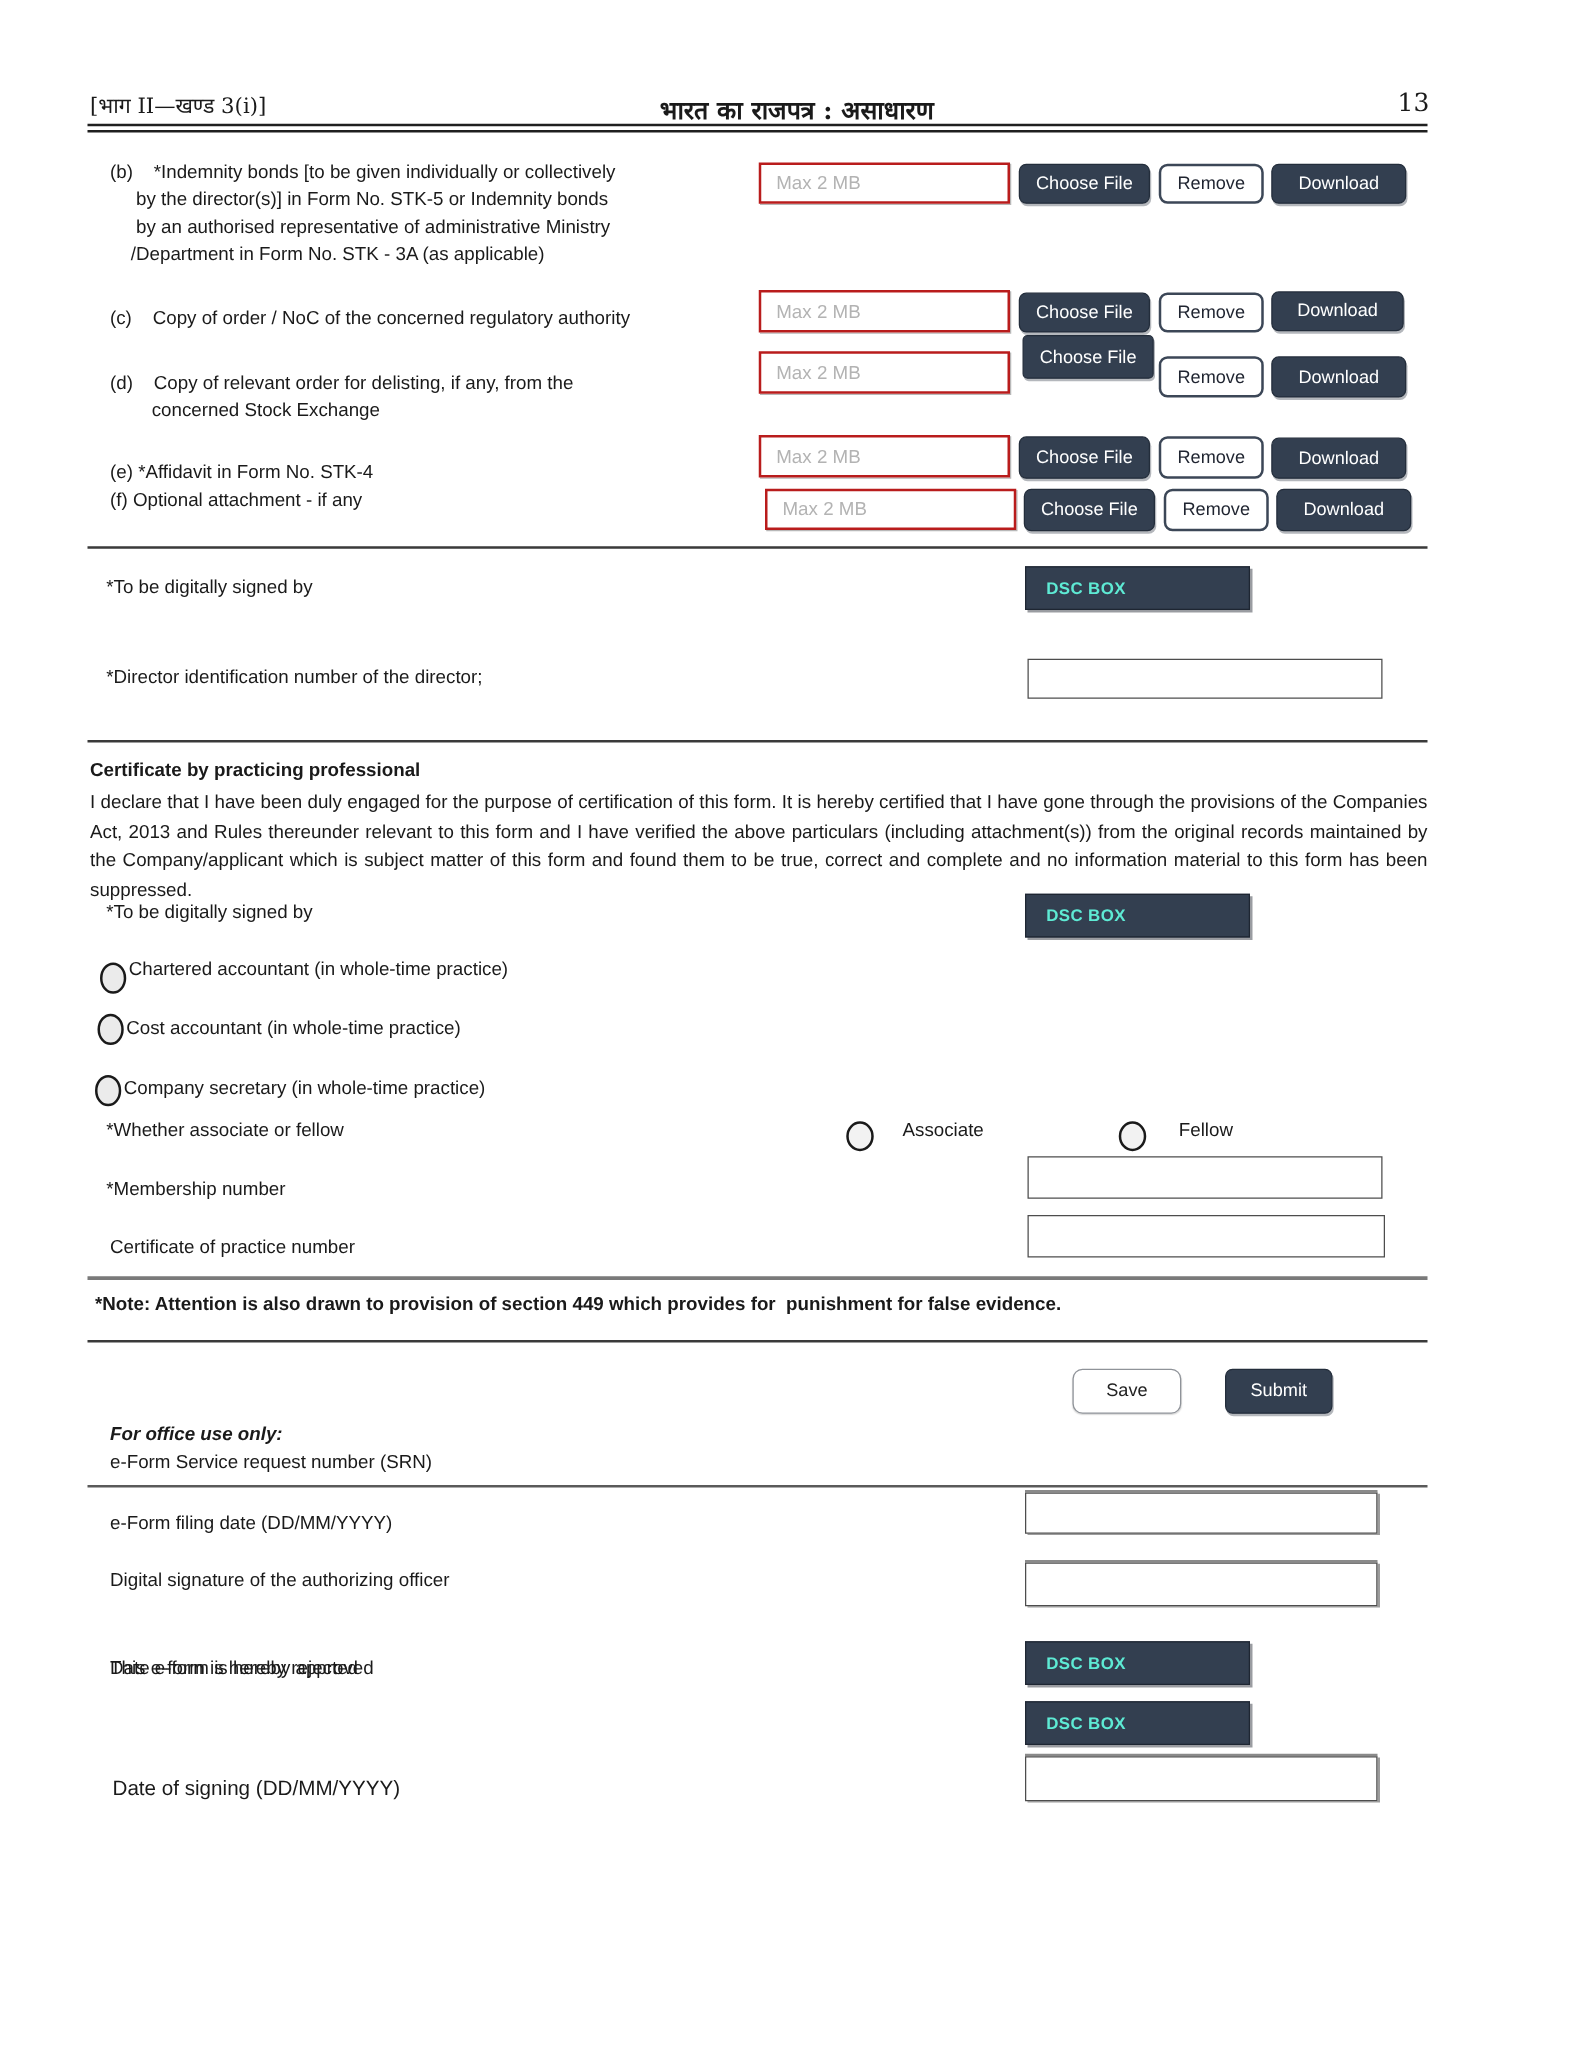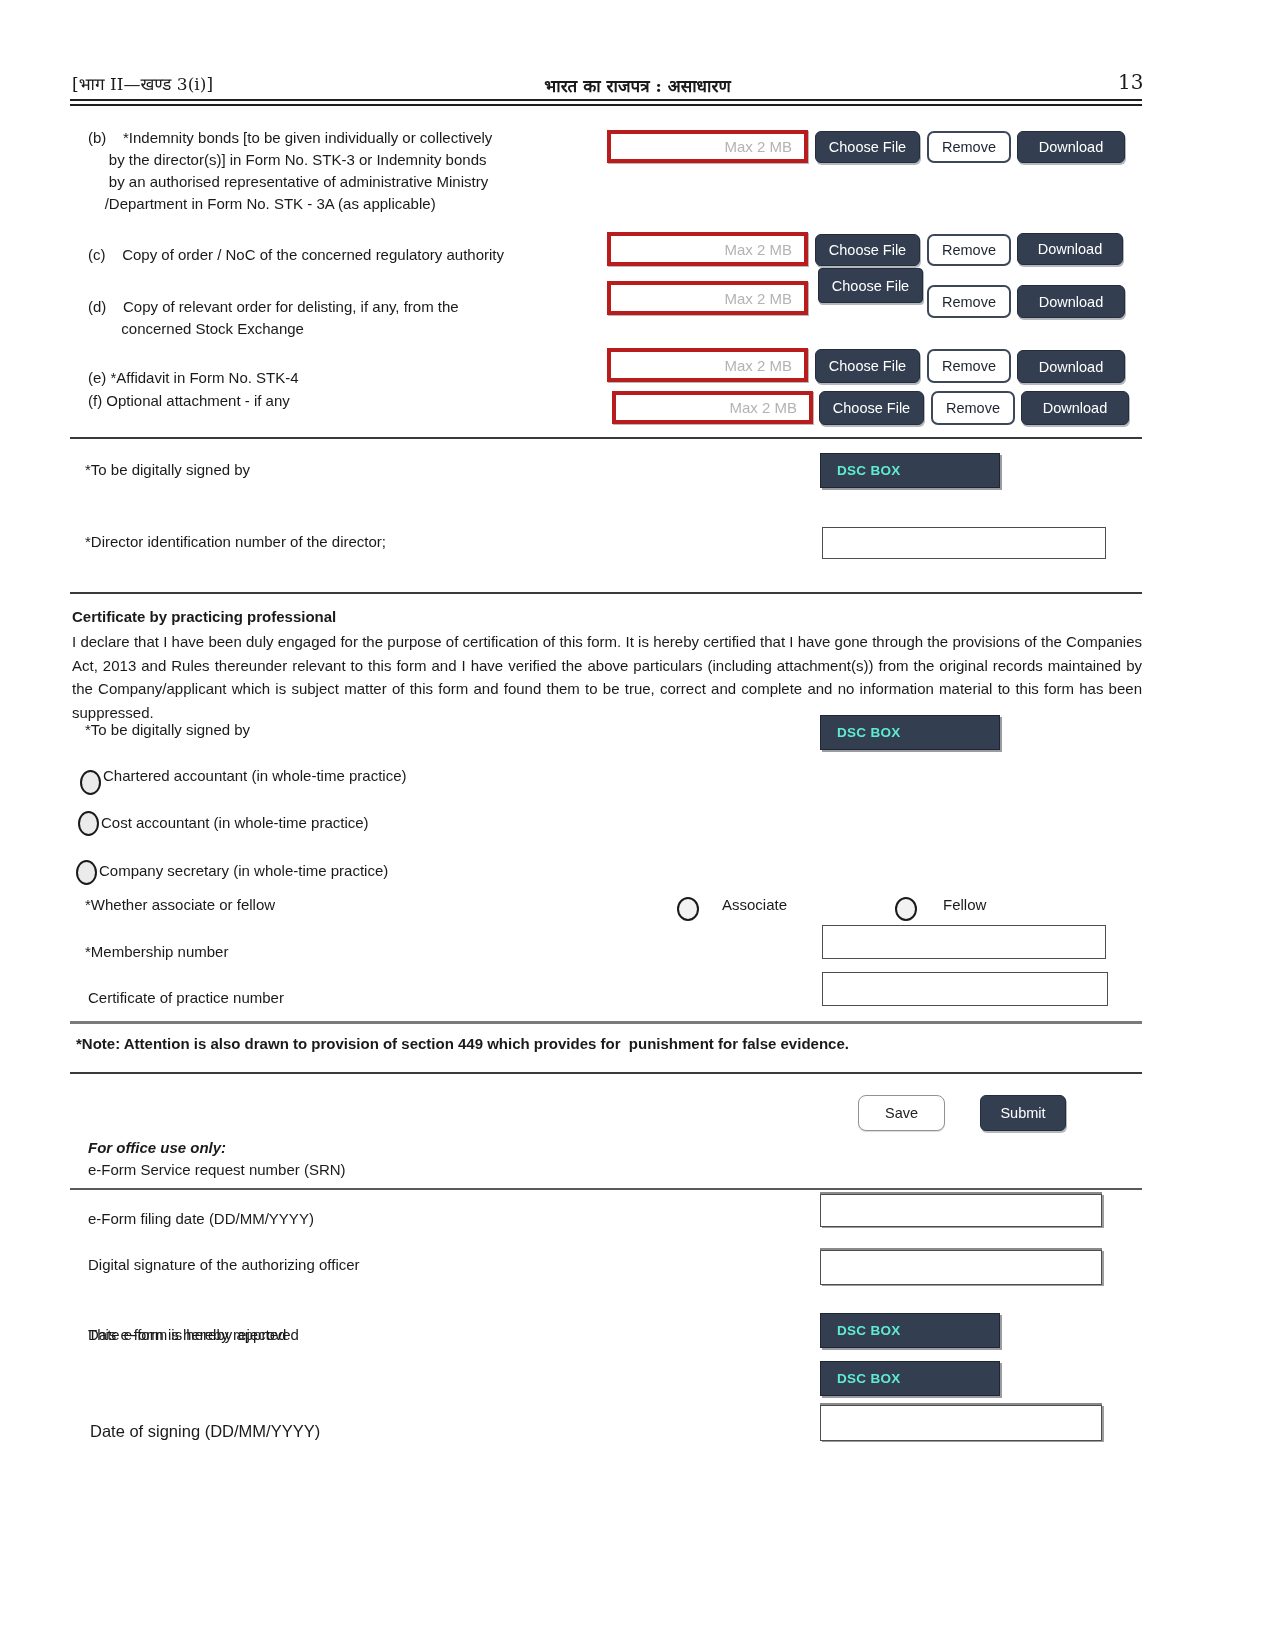--- a/index.html
+++ b/index.html
@@ -6,32 +6,31 @@
   html,body { background:#ffffff; }
   #page {
     position:relative; width:1275px; height:1650px; margin:0 auto;
     background:#ffffff; font-family:"Liberation Sans", sans-serif; color:#1a1a1a;
     overflow:hidden;
   }
   .abs { position:absolute; }
   .lbl { font-size:15px; line-height:22px; color:#1a1a1a; }
   .prewrap { white-space:pre-wrap; }
   .hdr-left { font-family:"DejaVu Serif", serif; font-size:17px; }
-  .hdr-center { font-family:"DejaVu Serif", serif; font-size:17px; font-weight:bold; }
+  .hdr-center { font-family:"DejaVu Serif", serif; font-size:20px; font-weight:bold; }
   .hdr-page { font-family:"DejaVu Serif", serif; font-size:20px; }
   .dbl-rule { border-top:2px solid #1f1f1f; border-bottom:2px solid #1f1f1f; height:7px; }
   .rule-dark { border-top:2px solid #3a3a3a; }
   .rule-gray-thick { border-top:3px solid #7a7a7a; }
   .rule-thin { border-top:2px solid #5a5a5a; }
 
   .file-input {
-    border:4px solid #b91c1c; background:#fff; font-size:15px; color:#ef4444;
+    border:2px solid #b91c1c; background:#fff; font-size:15px; color:#ef4444;
     padding:0 12px; outline:none; font-family:"Liberation Sans", sans-serif;
     box-shadow:1px 1px 0 #b8b8b8;
-    text-align:right;
   }
   .file-input::placeholder { color:#b3b3b3; }
   .plain-input {
     border:2px solid #4d4d4d; background:#fff; font-size:15px; color:#222;
     padding:0 8px; outline:none; font-family:"Liberation Sans", sans-serif;
   }
   .shadow-input { box-shadow:0 -2px 0 #8a8a8a, 2px 1px 0 #9c9c9c; border:1px solid #4d4d4d; }
 
   .btn-dark {
     background:#333F50; color:#ffffff; border:1px solid #232d3b; border-radius:6px;
@@ -66,21 +65,21 @@
 <body>
 
 <div id="page">
 
   <div class="abs hdr-left" style="left:72px; top:72px;">[भाग II—खण्ड  3(i)]</div>
   <div class="abs hdr-center" style="left:0; top:74px; width:1275px; text-align:center;">भारत का राजपत्र : असाधारण</div>
   <div class="abs hdr-page" style="left:1118px; top:70px;">13</div>
   <div class="abs dbl-rule" style="left:70px; top:99px; width:1072px;"></div>
 
   <div class="abs lbl prewrap" style="left:88px; top:127px; width:480px;">(b)    *Indemnity bonds [to be given individually or collectively
-     by the director(s)] in Form No. STK-3 or Indemnity bonds
+     by the director(s)] in Form No. STK-5 or Indemnity bonds
      by an authorised representative of administrative Ministry
     /Department in Form No. STK - 3A (as applicable)</div>
   <input class="abs file-input" style="left: 607px; top: 130px; width: 201px; height: 33px;" placeholder="Max 2 MB">
   <button class="abs btn-dark" style="left:815px; top:131px; width:105px; height:32px;">Choose File</button>
   <button class="abs btn-light" style="left:927px; top:131px; width:84px; height:32px;">Remove</button>
   <button class="abs btn-dark" style="left:1017px; top:131px; width:108px; height:32px;">Download</button>
 
   <div class="abs lbl prewrap" style="left:88px; top:244px; width:500px;">(c)    Copy of order / NoC of the concerned regulatory authority</div>
   <input class="abs file-input" style="left: 607px; top: 232px; width: 201px; height: 34px;" placeholder="Max 2 MB">
   <button class="abs btn-dark" style="left:815px; top:234px; width:105px; height:32px;">Choose File</button>

